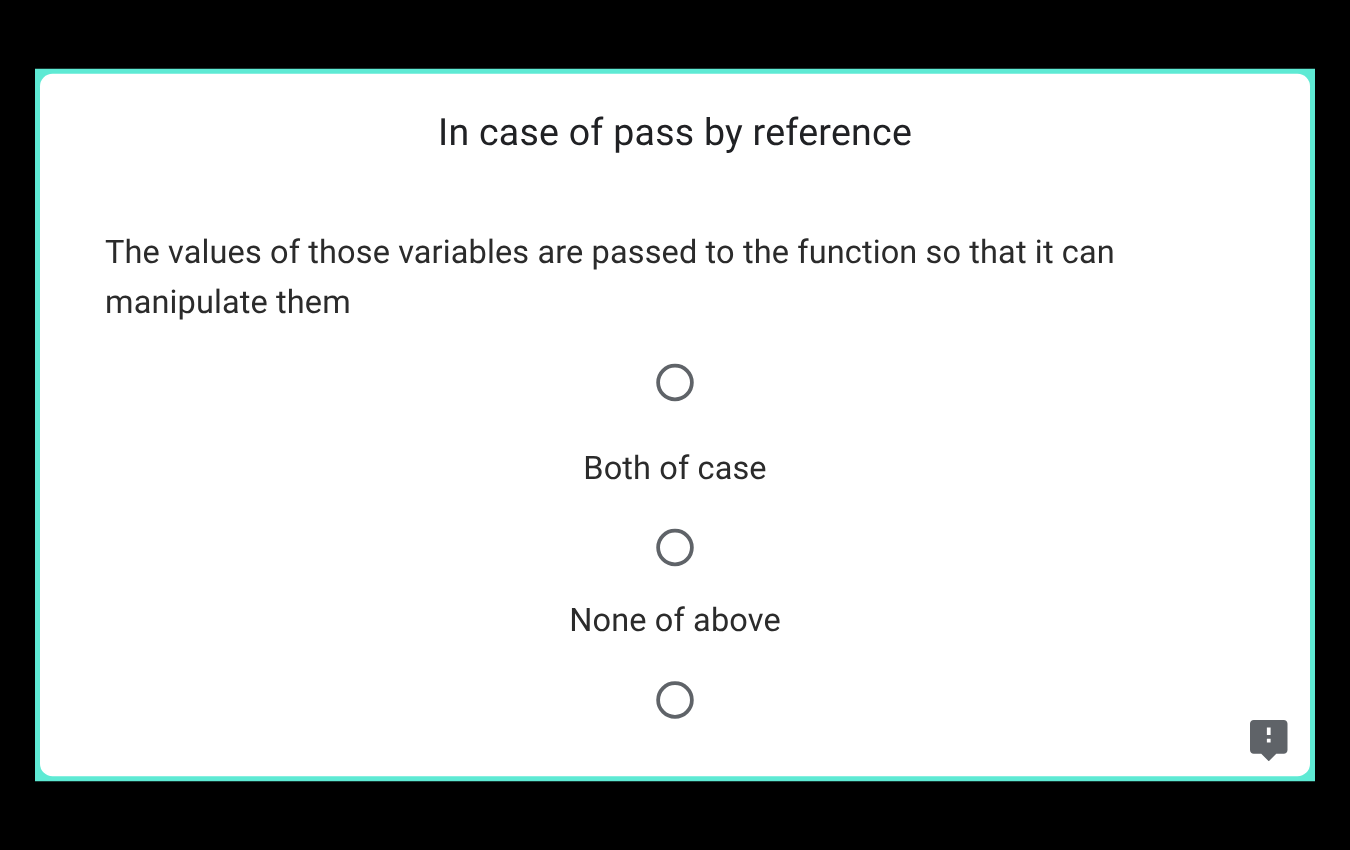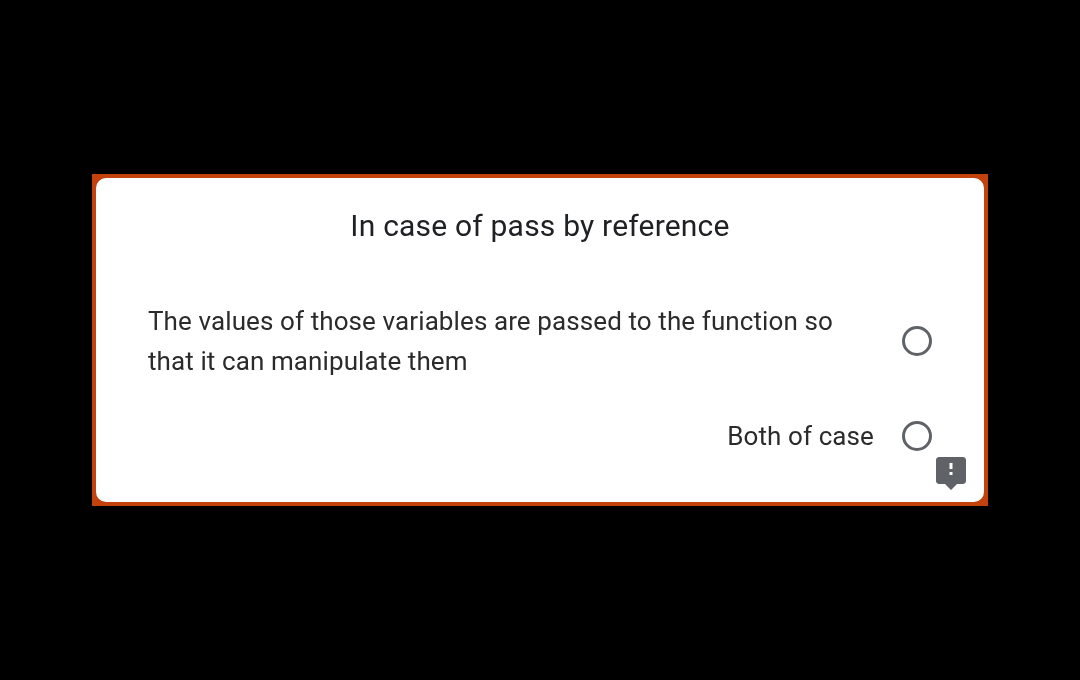--- a/index.html
+++ b/index.html
@@ -11,24 +11,24 @@
       width: 1080px;
       height: 680px;
       background: #000;
       font-family: Roboto, 'Helvetica Neue', Arial, sans-serif;
       display: flex;
       align-items: center;
       justify-content: center;
       overflow: hidden;
     }
     .panel {
-      background: #c2410c;
+      background: #5eead4;
       padding: 4px;
       border-radius: 0;
-      width: 896px;
+      width: 1024px;
     }
     .card {
       background: #fff;
       border-radius: 10px;
       padding: 24px 52px 22px 52px;
       position: relative;
     }
     .question-title {
       text-align: center;
       font-size: 30px;
@@ -36,20 +36,21 @@
       letter-spacing: 0.2px;
       margin: 6px 0 58px 0;
       font-weight: 400;
     }
     .option-row {
       display: flex;
       align-items: center;
       justify-content: flex-end;
       margin-bottom: 34px;
       gap: 28px;
+      flex-direction: column;
     }
     .option-row.tight {
       margin-bottom: 24px;
     }
     .option-row:last-of-type {
       margin-bottom: 0;
     }
     .option-text {
       flex: 1;
       font-size: 26px;
@@ -96,20 +97,24 @@
       <div class="option-text">The values of those variables are passed to the function so that it can manipulate them</div>
       <span class="radio"></span>
     </div>
 
 
     <div class="option-row tight">
       <div class="option-text align-right">Both of case</div>
       <span class="radio"></span>
     </div>
 
+    <div class="option-row tight">
+      <div class="option-text align-right">None of above</div>
+      <span class="radio"></span>
+    </div>
 
     <div class="feedback-btn">
       <svg viewBox="0 0 24 24" fill="currentColor">
         <path d="M20 2H4c-1.1 0-2 .9-2 2v14c0 1.1.9 2 2 2h4l4 4 4-4h4c1.1 0 2-.9 2-2V4c0-1.1-.9-2-2-2zm-7 12h-2v-2h2v2zm0-4h-2V6h2v4z"></path>
       </svg>
     </div>
 
   </div>
 </div>
 

